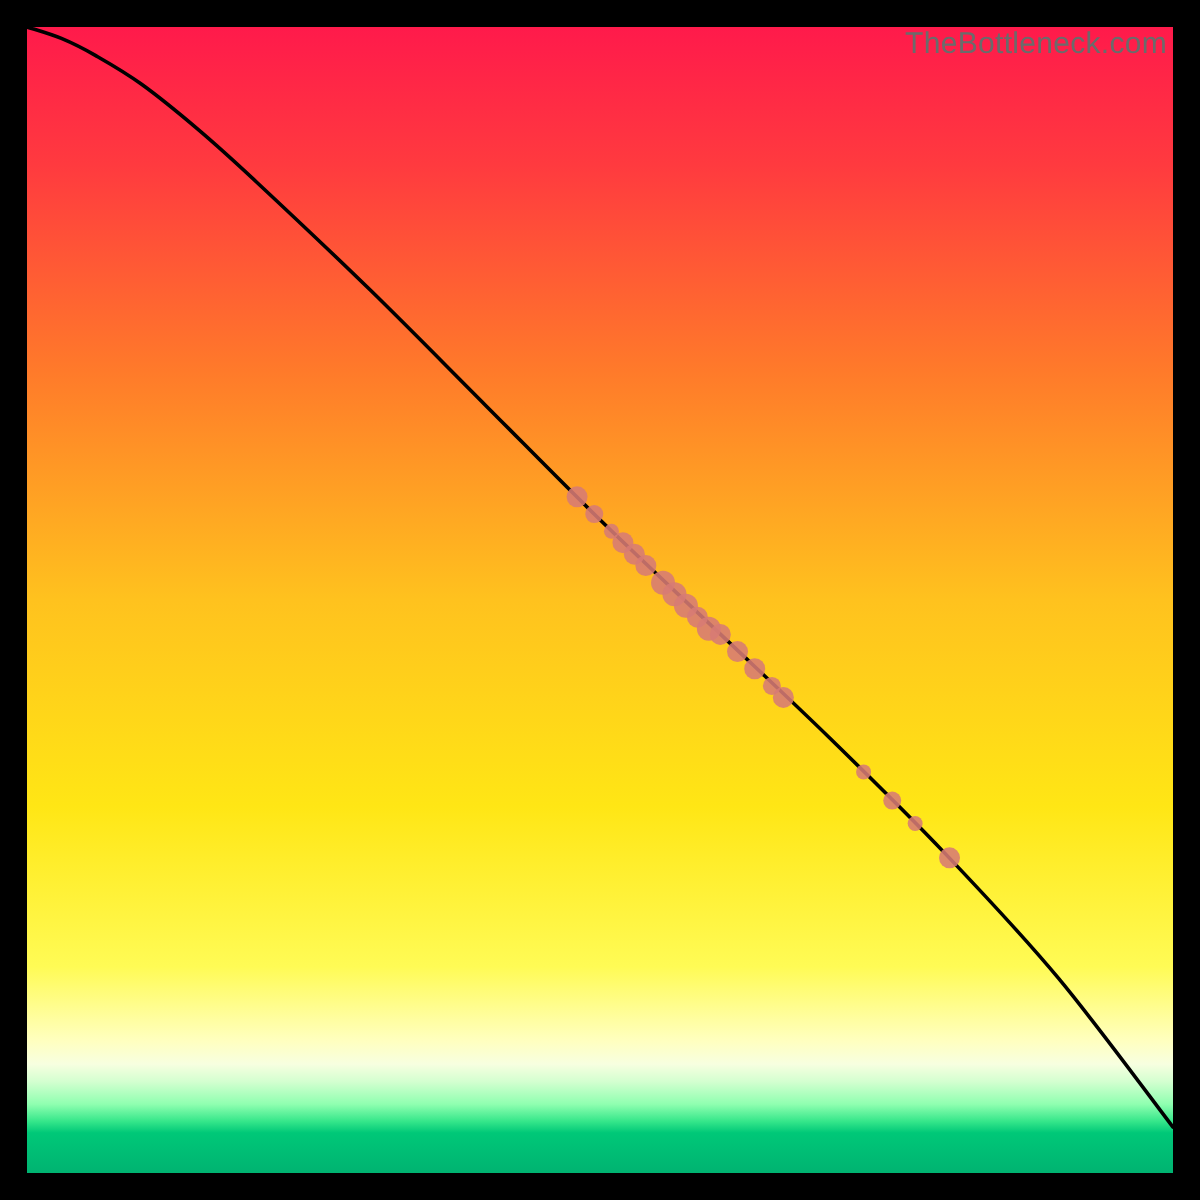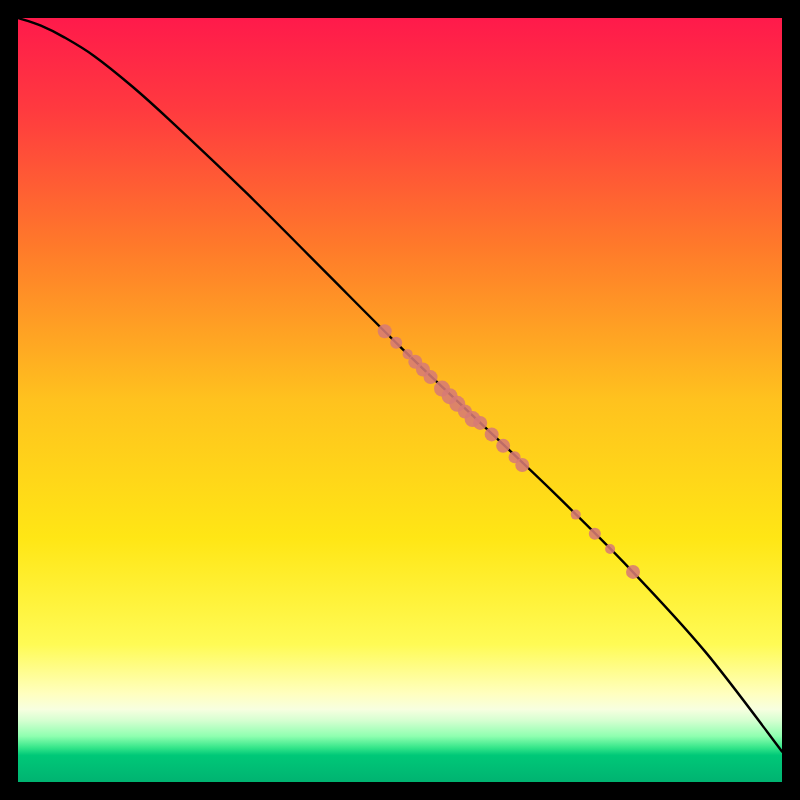--- a/index.html
+++ b/index.html
@@ -97,14 +97,15 @@
           <circle cx="485.14" cy="427.84" r="7" fill="#d77b74" fill-opacity="0.88"></circle>
           <circle cx="496.6" cy="439.3" r="6" fill="#d77b74" fill-opacity="0.88"></circle>
           <circle cx="504.24" cy="446.94" r="7" fill="#d77b74" fill-opacity="0.88"></circle>
           <circle cx="557.72" cy="496.6" r="5" fill="#d77b74" fill-opacity="0.88"></circle>
           <circle cx="576.82" cy="515.7" r="6" fill="#d77b74" fill-opacity="0.88"></circle>
           <circle cx="592.1" cy="530.98" r="5" fill="#d77b74" fill-opacity="0.88"></circle>
           <circle cx="615.02" cy="553.9" r="7" fill="#d77b74" fill-opacity="0.88"></circle>
         </g>
     </svg>
 
+    <div class="watermark">TheBottleneck.com</div>
   </div>
 </div>
 
 </body></html>

